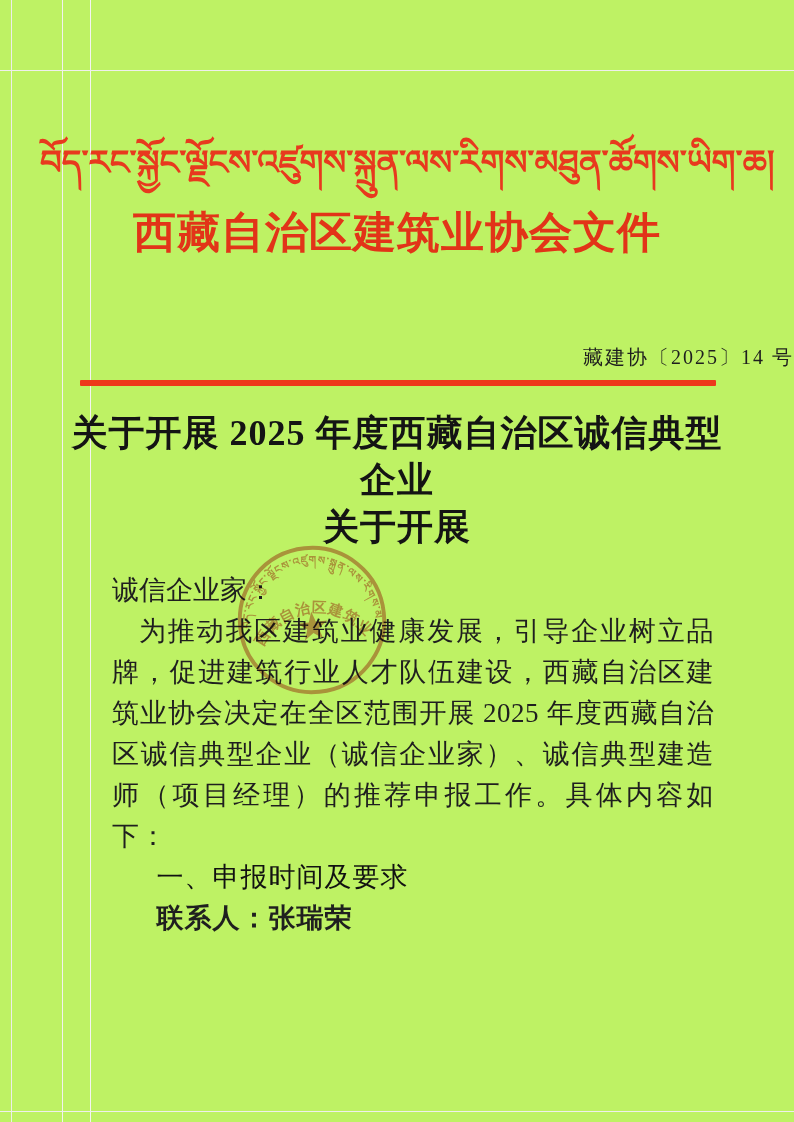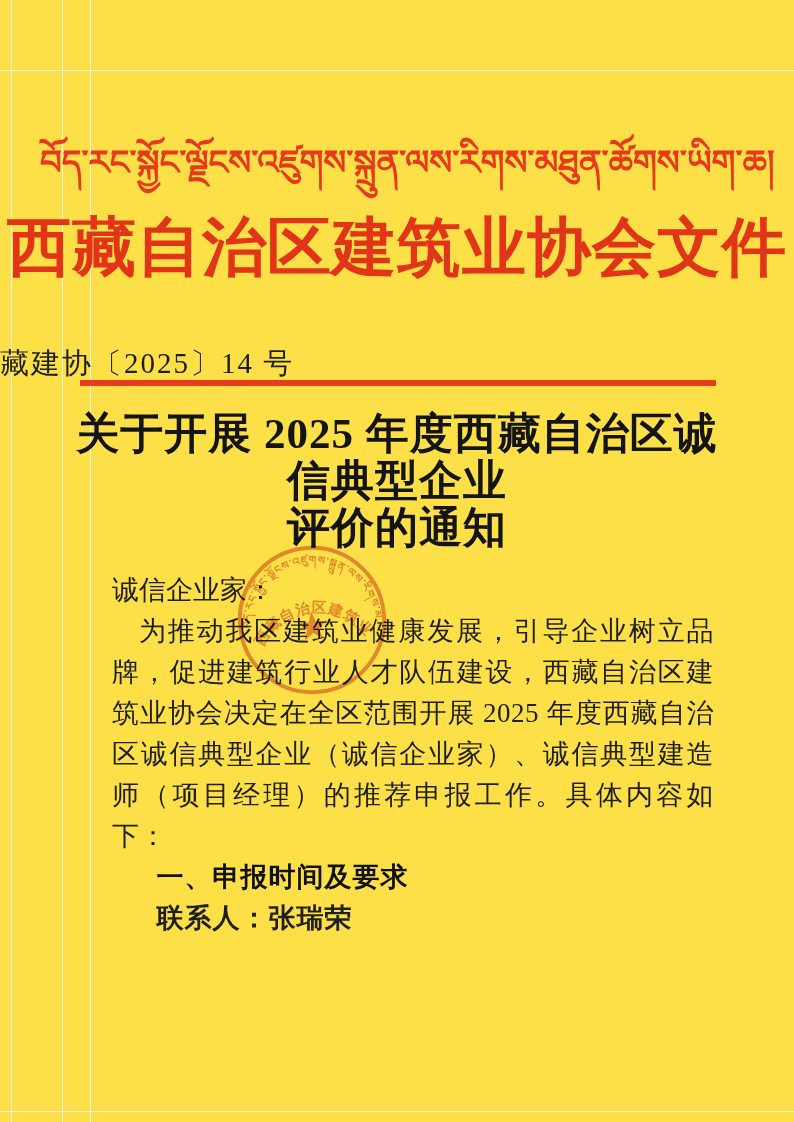--- a/index.html
+++ b/index.html
@@ -4,21 +4,21 @@
 <style>
   * { margin: 0; padding: 0; box-sizing: border-box; }
   html, body { background: #ffffff; }
   body { font-family: "Liberation Serif", "DejaVu Serif", serif; }
 
   .page {
     position: relative;
     width: 794px;
     height: 1122px;
     margin: 0 auto;
-    background: #fde047;
+    background: #bef264;
     overflow: hidden;
   }
 
   
   .scan-vline { position: absolute; top: 0; bottom: 0; width: 1px; background: #ededea; }
   .scan-vline.v1 { left: 11px; }
   .scan-vline.v2 { left: 62px; background: #f2f2ef; }
   .scan-vline.v3 { left: 90px; background: #f4f4f1; }
   .scan-hline { position: absolute; left: 0; right: 0; height: 1px; background: #efefec; }
   .scan-hline.h1 { top: 70px; }
@@ -32,50 +32,50 @@
     line-height: 1.45;
     color: #e8391e;
     font-weight: bold;
     white-space: nowrap;
   }
 
   .org-title {
     position: absolute;
     top: 204px; left: 0; right: 0;
     text-align: center;
-    font-size: 64px;
+    font-size: 43px;
     font-weight: bold;
     letter-spacing: 1px;
     color: #e23418;
     font-family: Liberation Mono, monospace;
     white-space: nowrap;
   }
 
   .doc-number {
     position: absolute;
     top: 344px; left: 0; right: 0;
-    text-align: left;
-    font-size: 29px;
+    text-align: right;
+    font-size: 20px;
     color: #1e1e1e;
     letter-spacing: 2px;
   }
 
   .red-rule {
     position: absolute;
     top: 380px; left: 80px;
     width: 636px; height: 6px;
     background: #ed391b;
     border-radius: 1px;
   }
 
   .notice-title {
     position: absolute;
     top: 410px; left: 60px; right: 60px;
     text-align: center;
-    font-size: 43px;
+    font-size: 36px;
     font-weight: bold;
     color: #141414;
     line-height: 47px;
     letter-spacing: 1px;
   }
 
   .body-text {
     position: absolute;
     top: 570px; left: 112px;
     width: 602px;
@@ -84,21 +84,21 @@
     line-height: 41px;
   }
   .salutation { text-align: left; }
   .para {
     text-align: justify;
     text-indent: 1em;
     letter-spacing: 0.5px;
   }
   .section-heading {
     font-family: "Liberation Sans", "DejaVu Sans", sans-serif;
-    font-weight: bold;
+    font-weight: normal;
     margin-left: 1.65em;
     letter-spacing: 1px;
     color: #111;
   }
   .contact-line { margin-left: 1.65em; letter-spacing: 1px; font-weight: bold; }
 
   .seal {
     position: absolute;
     left: 234px; top: 541px;
     width: 156px; height: 158px;
@@ -122,21 +122,21 @@
   <div class="tibetan-line">བོད་རང་སྐྱོང་ལྗོངས་འཛུགས་སྐྲུན་ལས་རིགས་མཐུན་ཚོགས་ཡིག་ཆ།</div>
 
   <div class="org-title">西藏自治区建筑业协会文件</div>
 
   <div class="doc-number">藏建协〔2025〕14 号</div>
 
   <div class="red-rule"></div>
 
   <div class="notice-title">
     <div>关于开展 2025 年度西藏自治区诚信典型企业</div>
-    <div>评价的通知</div>
+    <div>关于开展</div>
   </div>
 
   <div class="body-text">
     <div class="salutation">诚信企业家：</div>
     <div id="body-blocks">
         <div class="para">为推动我区建筑业健康发展，引导企业树立品牌，促进建筑行业人才队伍建设，西藏自治区建筑业协会决定在全区范围开展 2025 年度西藏自治区诚信典型企业（诚信企业家）、诚信典型建造师（项目经理）的推荐申报工作。具体内容如下：</div>
         <div class="section-heading">一、申报时间及要求</div>
         <div class="contact-line">联系人：张瑞荣</div>
       </div>
   </div>

